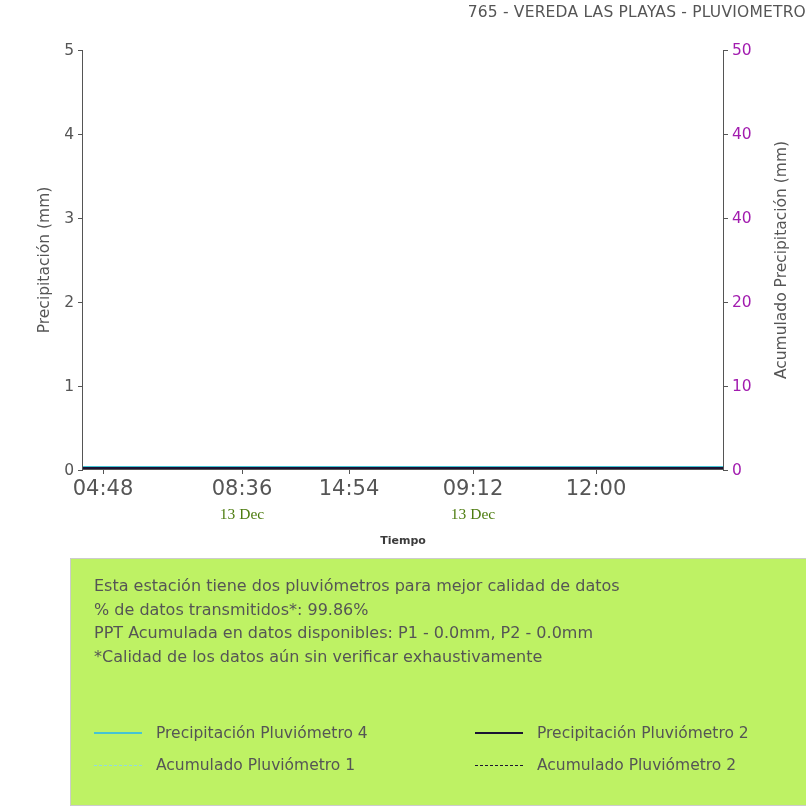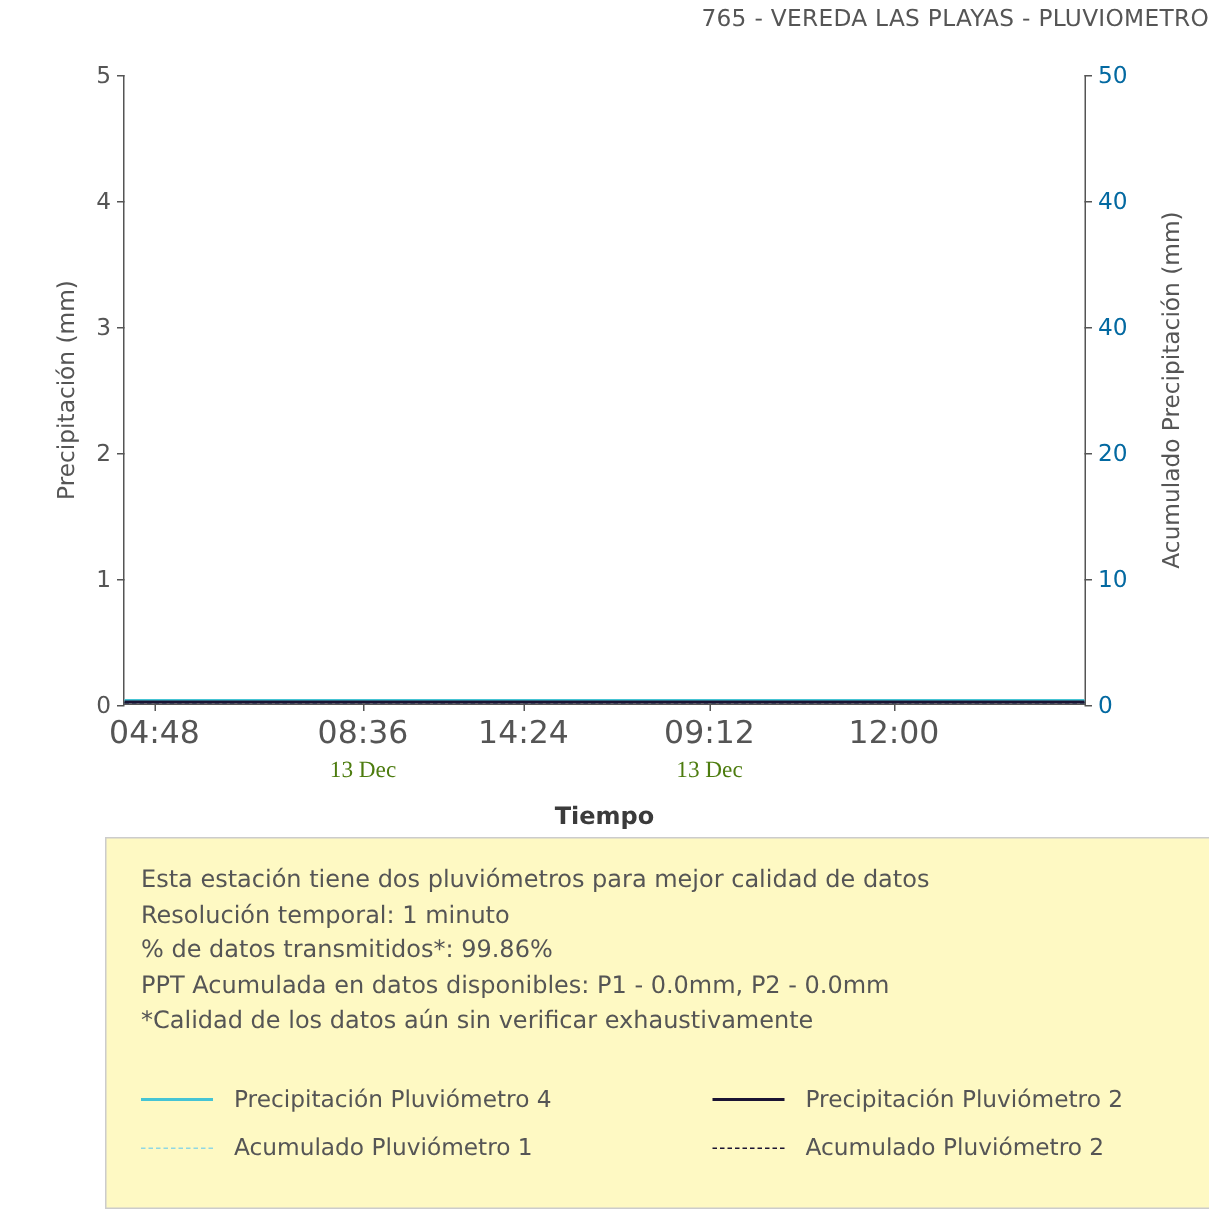--- a/index.html
+++ b/index.html
@@ -92,21 +92,21 @@
     border-top: 1.2px solid #555555;
   }
 
   
   .ytick-right {
     position: absolute;
     left: 100%;
     transform: translateY(-50%);
     padding-left: 9px;
     font-size: 15.5px;
-    color: #0369a1;
+    color: #a21caf;
     white-space: nowrap;
   }
   .ytick-mark-right {
     position: absolute;
     right: -5px;
     width: 5px;
     height: 0;
     border-top: 1.2px solid #555555;
   }
 
@@ -155,37 +155,37 @@
     transform: translate(-50%, -50%) rotate(-90deg);
     font-size: 15.5px;
     color: #555555;
     white-space: nowrap;
   }
   .xlabel {
     position: absolute;
     left: 403px;
     top: 534px;
     transform: translateX(-50%);
-    font-size: 16px;
+    font-size: 11px;
     font-weight: bold;
     color: #3b3b3b;
     white-space: nowrap;
   }
 
   
   .info-box {
     position: absolute;
     left: 70px;
     top: 558px;
     width: 736px;
     height: 248px;
     box-sizing: border-box;
     border: 1px solid #cccccc;
     border-right: none;
-    background: #fef9c3;
+    background: #bef264;
   }
   .info-lines {
     position: absolute;
     left: 23px;
     top: 15px;
     font-size: 16px;
     line-height: 23.5px;
     color: #555555;
     white-space: nowrap;
   }
@@ -291,41 +291,40 @@
       <span class="xtick-mark"></span>
       <span class="xtick-label">04:48</span>
     </div>
     <div style="position:absolute; left:159px; top:0; height:100%;">
       <span class="xtick-mark"></span>
       <span class="xtick-label">08:36</span>
       <span class="xtick-label2">13 Dec</span>
     </div>
     <div style="position:absolute; left:266px; top:0; height:100%;">
       <span class="xtick-mark"></span>
-      <span class="xtick-label">14:24</span>
+      <span class="xtick-label">14:54</span>
     </div>
     <div style="position:absolute; left:390px; top:0; height:100%;">
       <span class="xtick-mark"></span>
       <span class="xtick-label">09:12</span>
       <span class="xtick-label2">13 Dec</span>
     </div>
     <div style="position:absolute; left:513px; top:0; height:100%;">
       <span class="xtick-mark"></span>
       <span class="xtick-label">12:00</span>
     </div>
   </div>
 
   <div class="ylabel-left">Precipitación (mm)</div>
   <div class="ylabel-right">Acumulado Precipitación (mm)</div>
   <div class="xlabel">Tiempo</div>
 
   <div class="info-box">
     <div class="info-lines">
       <div>Esta estación tiene dos pluviómetros para mejor calidad de datos</div>
-      <div>Resolución temporal: 1 minuto</div>
       <div>% de datos transmitidos*: 99.86%</div>
       <div>PPT Acumulada en datos disponibles: P1 - 0.0mm, P2 - 0.0mm</div>
       <div>*Calidad de los datos aún sin verificar exhaustivamente</div>
     </div>
 
     <div class="legend">
       <div class="legend-row">
         <div class="legend-entry legend-col-1">
           <span class="swatch sw-p1"></span>
           <span>Precipitación Pluviómetro 4</span>

